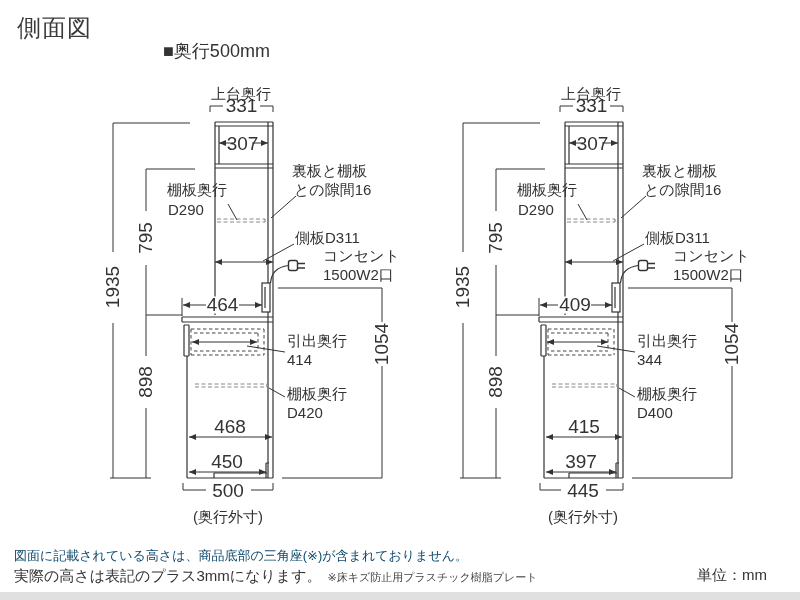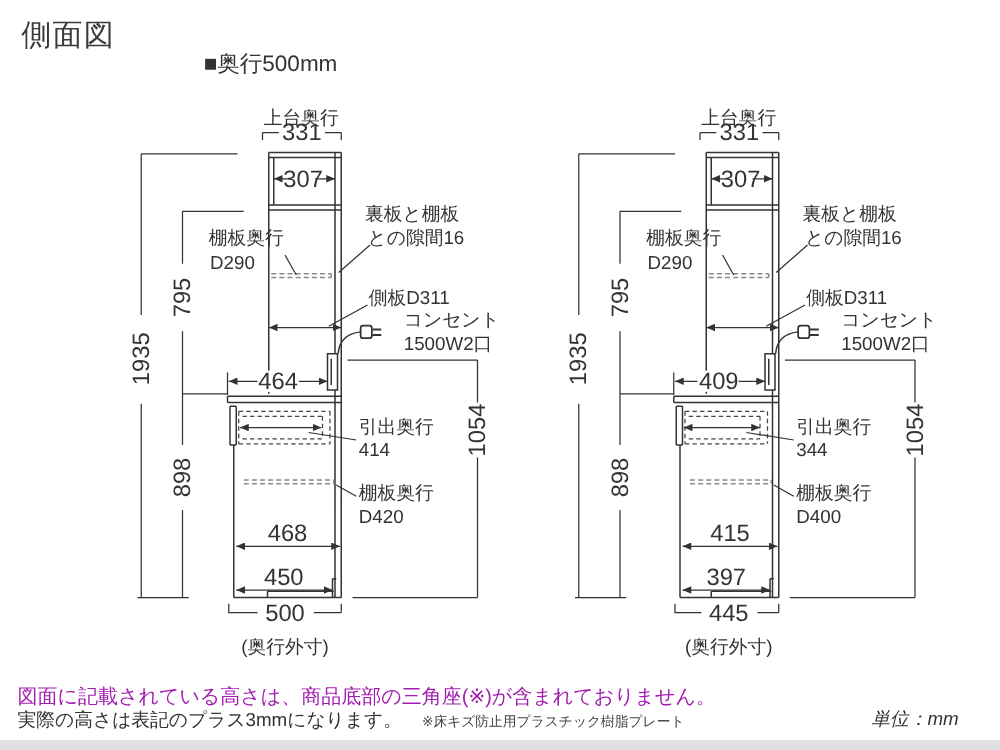--- a/index.html
+++ b/index.html
@@ -8,24 +8,24 @@
   .page-title{position:absolute;left:17px;top:12px;font-size:24px;font-weight:500;color:#3a3a3a;letter-spacing:1px;}
   .diagram-heading{position:absolute;top:39px;font-size:18px;font-weight:500;color:#333;margin-left:16px;}
   .heading-left{left:147px;}
   .heading-right{left:481px;}
   .fig{position:absolute;top:85px;width:330px;height:460px;}
   .fig-left{left:95px;}
   .fig-right{left:445px;}
   svg text{fill:#333;font-family:"Liberation Sans","DejaVu Sans",sans-serif;}
   .t15{font-size:15px;}
   .t19{font-size:19px;}
-  .footer-line1{position:absolute;left:14px;top:547px;font-size:16px;color:#a21caf;text-align:right;}
+  .footer-line1{position:absolute;left:14px;top:547px;font-size:13px;color:#0c4a6e;text-align:right;}
   .footer-line2{position:absolute;left:14px;top:567px;font-size:15px;color:#333;}
-  .footer-small{font-size:11px;color:#444;margin-left:16px;}
-  .unit-label{position:absolute;left:697px;top:566px;font-size:15px;color:#333;font-style:italic;}
+  .footer-small{font-size:11px;color:#444;margin-left:6px;}
+  .unit-label{position:absolute;left:697px;top:566px;font-size:15px;color:#333;}
   .bottom-bar{position:absolute;left:0;top:592px;width:800px;height:8px;background:#e0e0e0;}
 </style>
 </head>
 <body>
 
 <div class="canvas">
 
   <div class="page-title">側面図</div>
 
   <div class="diagram-heading heading-left">■奥行500mm</div>

